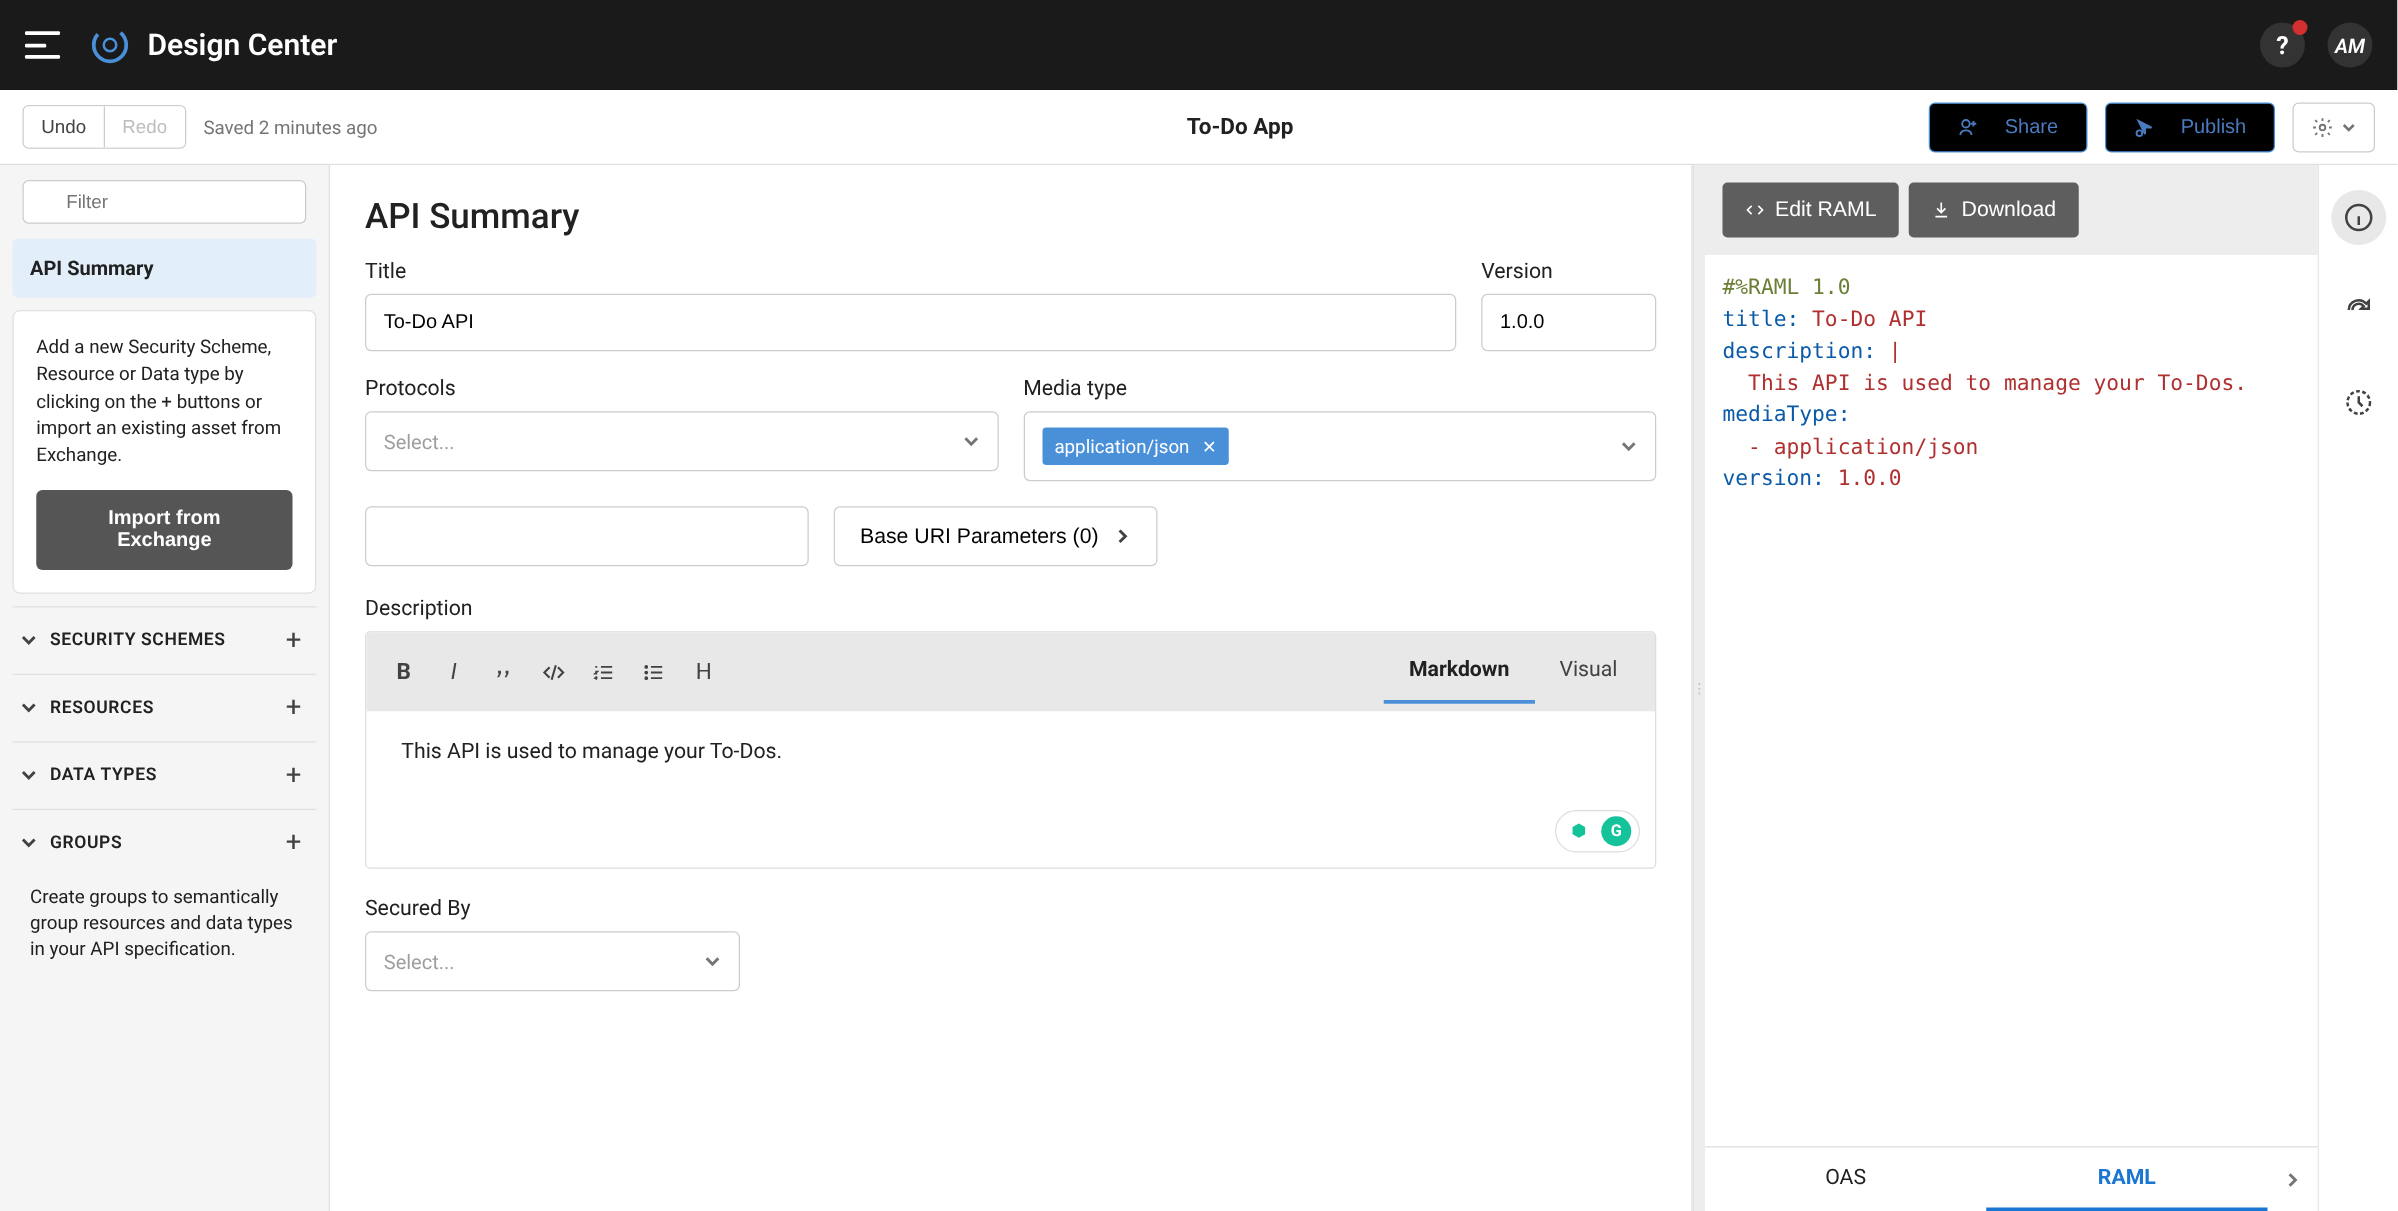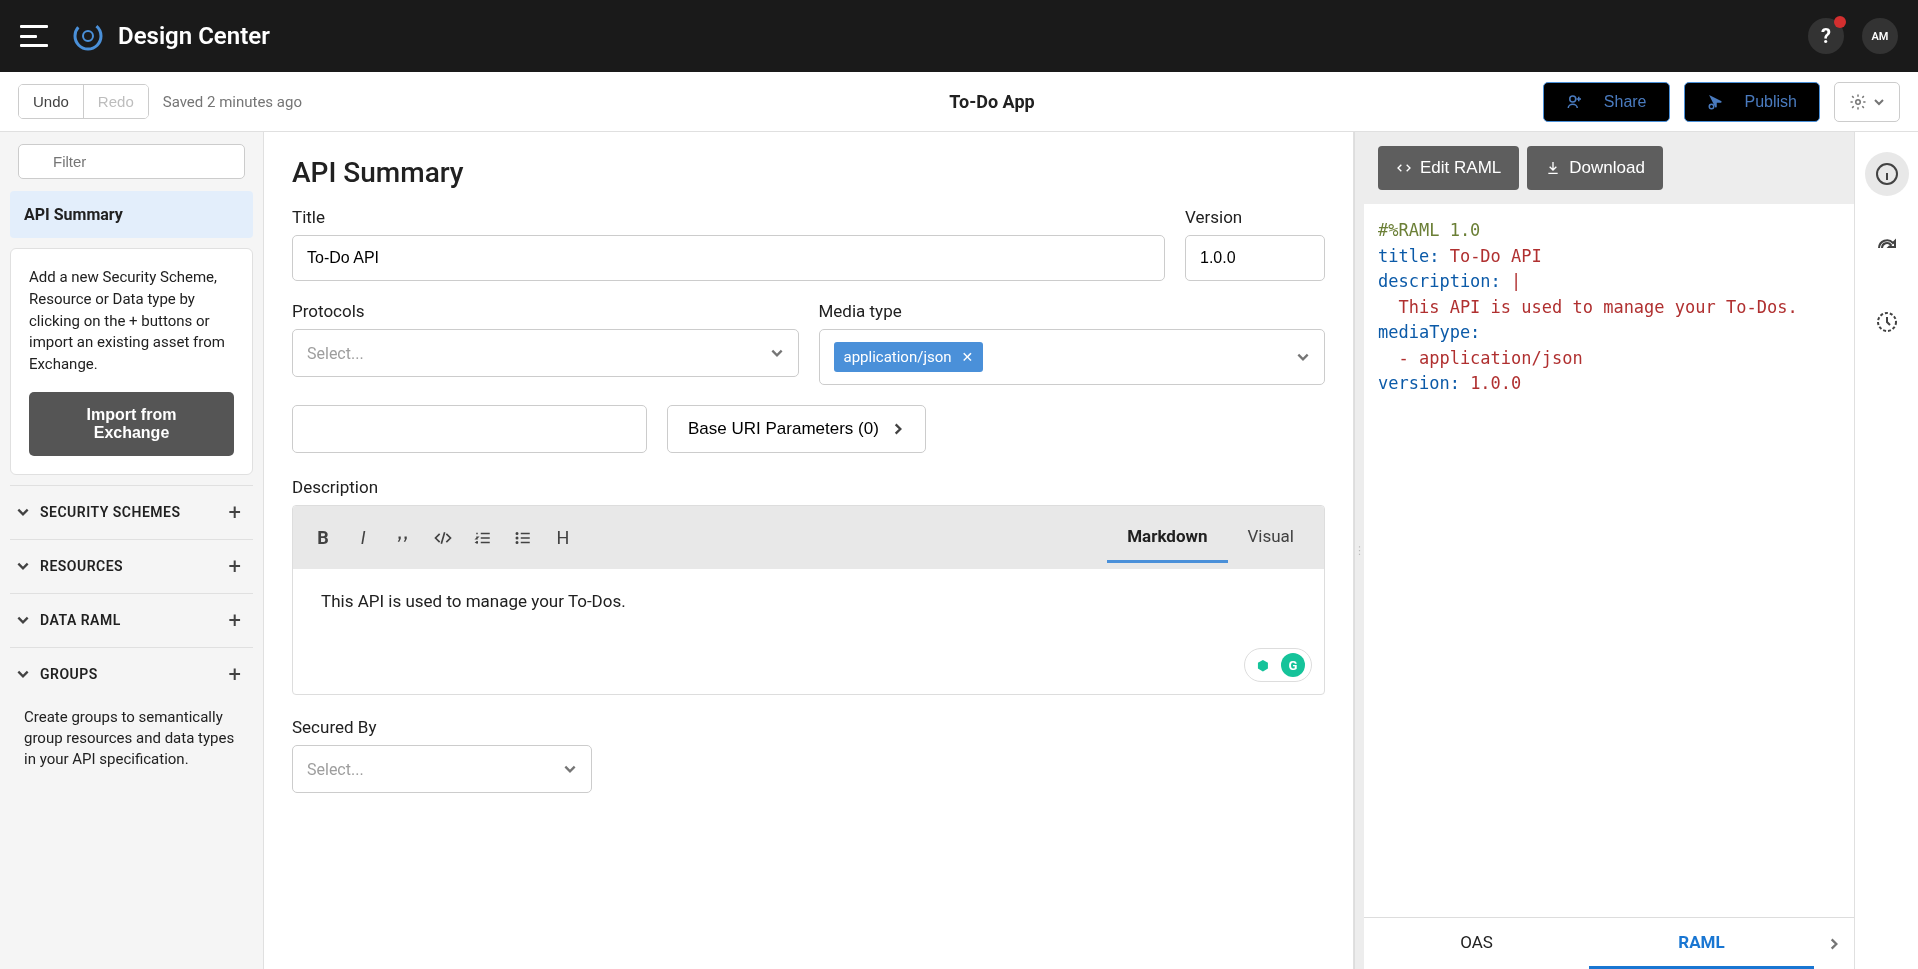--- a/index.html
+++ b/index.html
@@ -7,21 +7,21 @@
 
 .top-bar { background: #1a1a1a; height: 72px; display: flex; align-items: center; padding: 0 20px; color: #fff; }
 .menu-icon { width: 28px; height: 22px; display: flex; flex-direction: column; justify-content: space-between; cursor: pointer; margin-right: 24px; }
 .menu-icon span { height: 3px; background: #fff; border-radius: 1px; }
 .menu-icon span:nth-child(2) { width: 60%; }
 .logo-icon { width: 32px; height: 32px; margin-right: 14px; }
 .app-title { font-size: 24px; font-weight: 600; }
 .top-right { margin-left: auto; display: flex; align-items: center; gap: 18px; }
 .help-btn { width: 36px; height: 36px; border-radius: 50%; background: #333; display: flex; align-items: center; justify-content: center; font-size: 20px; font-weight: bold; position: relative; cursor: pointer; }
 .help-badge { position: absolute; top: -2px; right: -2px; width: 12px; height: 12px; background: #d32f2f; border-radius: 50%; }
-.avatar { width: 36px; height: 36px; border-radius: 50%; background: #333; display: flex; align-items: center; justify-content: center; font-size: 11px; font-weight: 600; cursor: pointer; }
+.avatar { width: 36px; height: 36px; border-radius: 50%; background: #333; display: flex; align-items: center; justify-content: center; font-size: 16px; font-weight: 600; cursor: pointer; font-style: italic; }
 
 .toolbar { height: 60px; border-bottom: 1px solid #e0e0e0; display: flex; align-items: center; padding: 0 18px; }
 .undo-redo { display: flex; border: 1px solid #ccc; border-radius: 5px; overflow: hidden; }
 .undo-redo button { border: none; background: #fff; padding: 8px 14px; font-size: 15px; color: #424242; cursor: pointer; }
 .undo-redo button:first-child { border-right: 1px solid #ccc; }
 .undo-redo button.disabled { color: #bdbdbd; }
 .saved-text { margin-left: 14px; color: #757575; font-size: 15px; }
 .doc-title { position: absolute; left: 50%; transform: translateX(-50%); font-size: 18px; font-weight: 700; margin-left: 33px; }
 .toolbar-right { margin-left: auto; display: flex; gap: 14px; }
 .btn-outline { border: 1px solid #4a90d9; background: #000000; color: #4a7bbf; padding: 10px 22px; border-radius: 5px; font-size: 16px; font-weight: 500; display: flex; align-items: center; gap: 20px; cursor: pointer; }
@@ -174,21 +174,21 @@
       <svg class="chev" width="14" height="14" viewBox="0 0 12 12">
           <path d="M2 4l4 4 4-4" fill="none" stroke="#424242" stroke-width="2"></path>
         </svg>
       <span class="label">RESOURCES</span>
       <span class="plus">+</span>
     </div>
     <div class="section-header">
       <svg class="chev" width="14" height="14" viewBox="0 0 12 12">
           <path d="M2 4l4 4 4-4" fill="none" stroke="#424242" stroke-width="2"></path>
         </svg>
-      <span class="label">DATA RAML</span>
+      <span class="label">DATA TYPES</span>
       <span class="plus">+</span>
     </div>
     <div class="section-header">
       <svg class="chev" width="14" height="14" viewBox="0 0 12 12">
           <path d="M2 4l4 4 4-4" fill="none" stroke="#424242" stroke-width="2"></path>
         </svg>
       <span class="label">GROUPS</span>
       <span class="plus">+</span>
     </div>
     <div class="section-note">Create groups to semantically group resources and data types in your API specification.</div>

